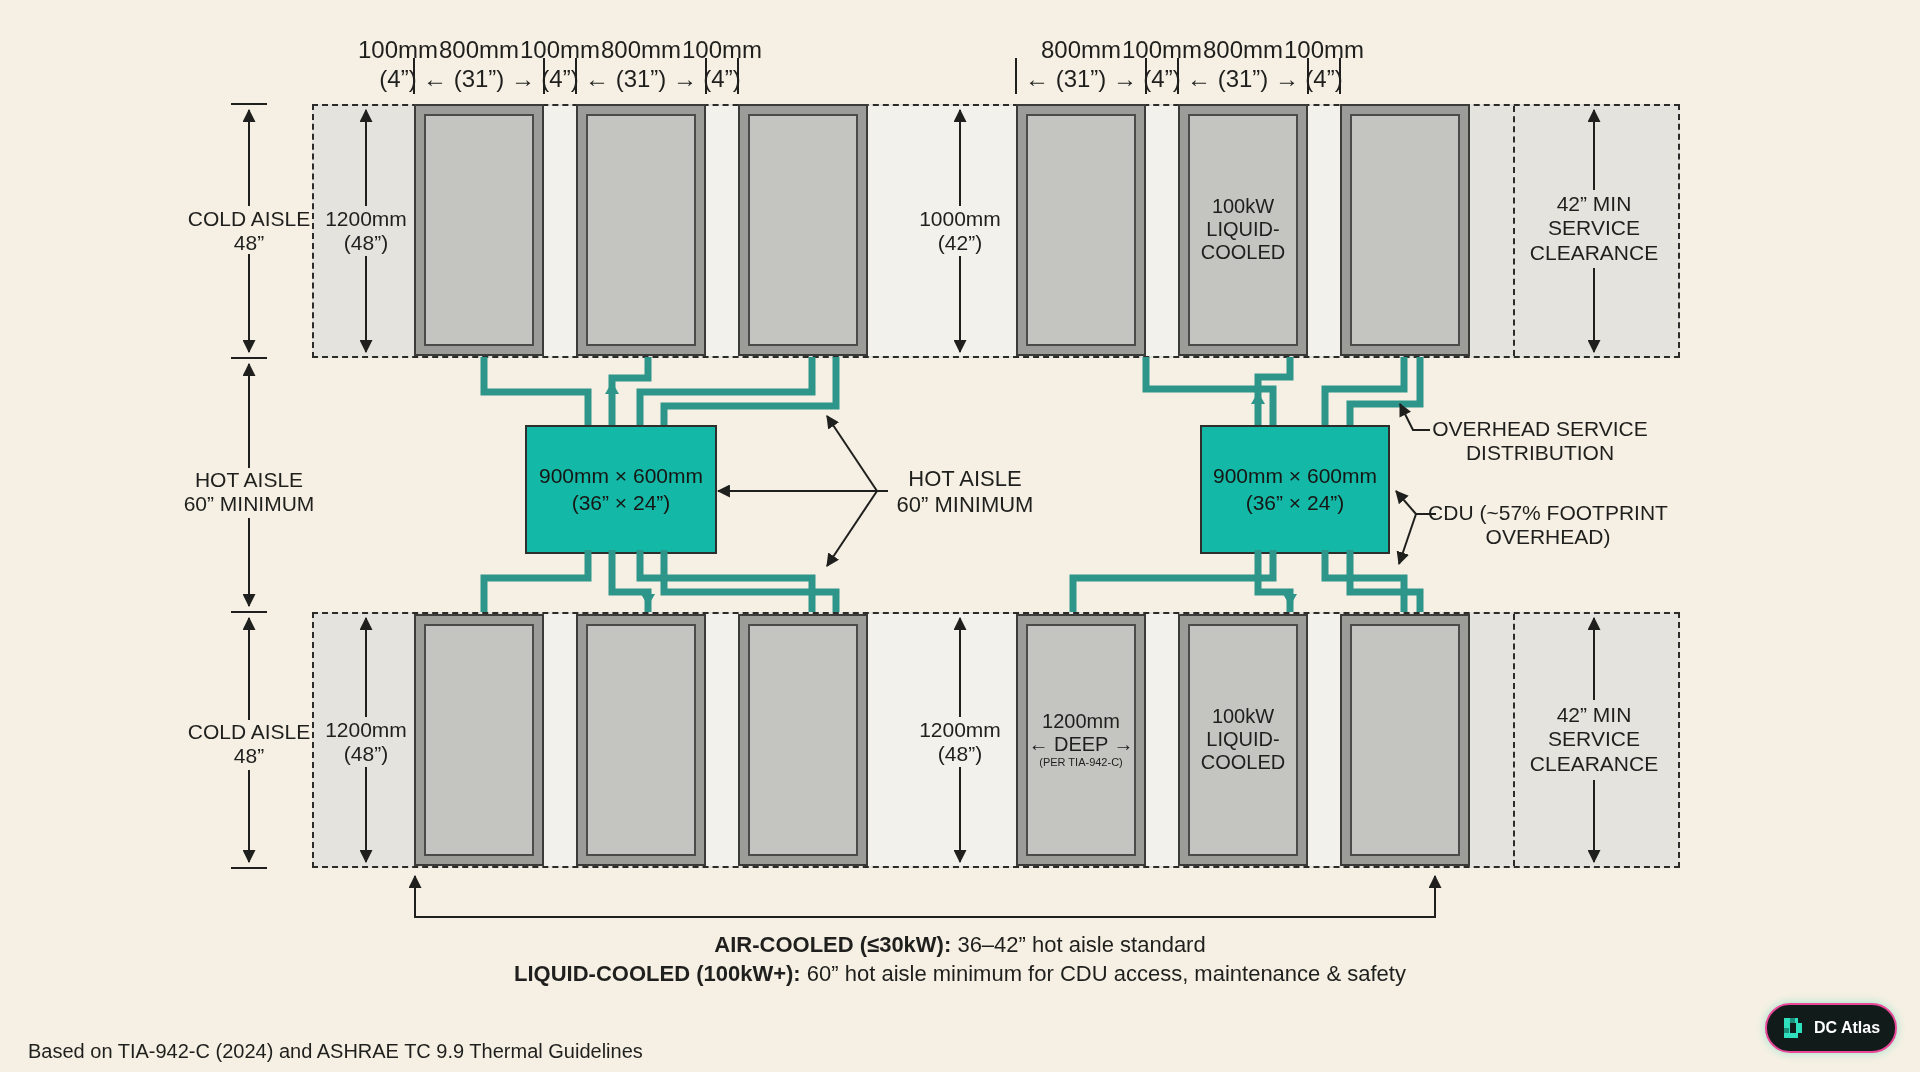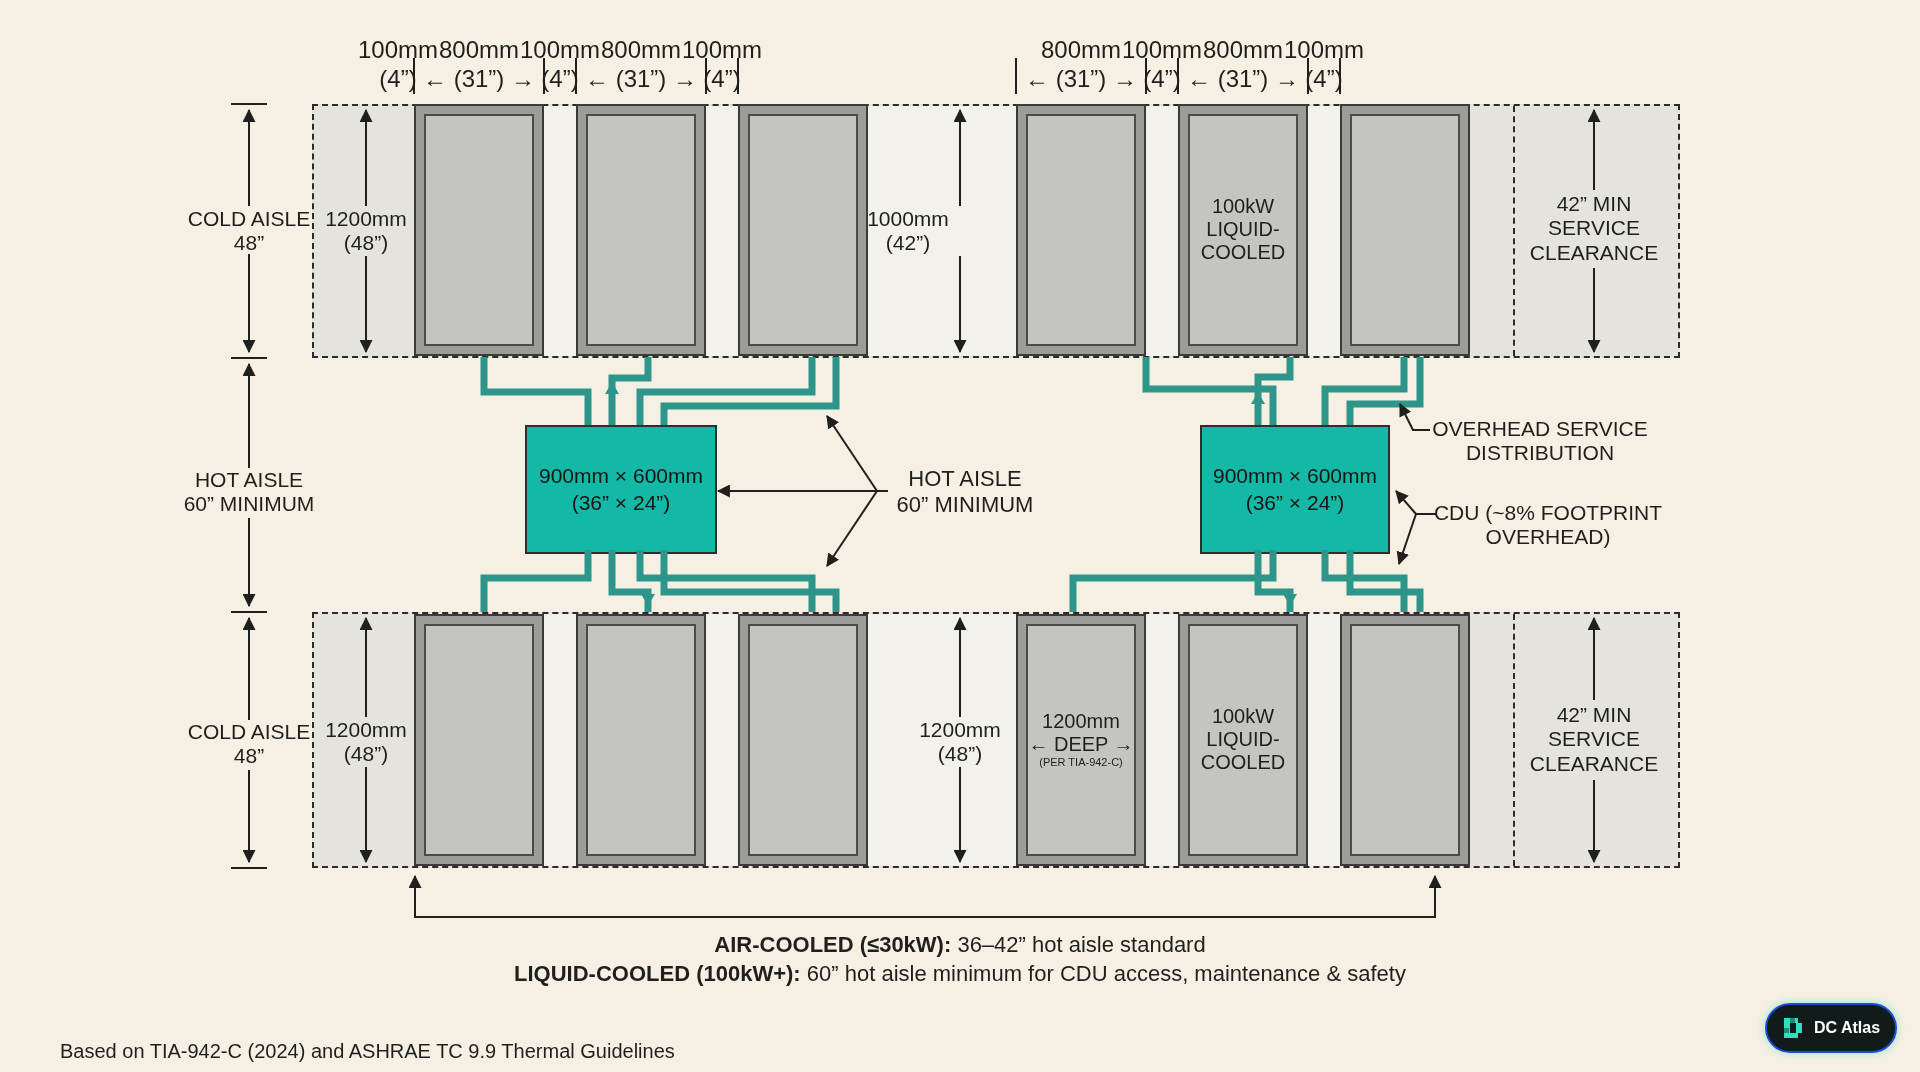--- a/index.html
+++ b/index.html
@@ -15,23 +15,23 @@
        font-size:21px;line-height:1.25;color:#161614;}
   svg.lines{position:absolute;left:0;top:0;z-index:5;}
   .lbl{position:absolute;z-index:6;text-align:center;transform:translate(-50%,-50%);
        line-height:1.16;font-size:21px;white-space:nowrap;}
   .dim{position:absolute;z-index:6;transform:translateX(-50%);text-align:center;
        font-size:24px;line-height:1.2;white-space:nowrap;}
   .racklbl{font-size:20px;}
   .sm{font-size:11px;}
   .note-line{position:absolute;left:0;width:1920px;text-align:center;font-size:22px;z-index:6;}
   .note-line .b{font-weight:bold;}
-  .footer{position:absolute;left:28px;top:1040px;font-size:20px;z-index:6;margin-left:32px;}
+  .footer{position:absolute;left:28px;top:1040px;font-size:20px;z-index:6;}
   .logo{position:absolute;left:1765px;top:1003px;width:132px;height:50px;background:#101b1a;
-        border:2px solid #1d4ed8;border-radius:26px;display:flex;align-items:center;justify-content:center;
+        border:2px solid #ec4899;border-radius:26px;display:flex;align-items:center;justify-content:center;
         gap:8px;z-index:7;box-shadow:0 0 8px rgba(46,211,180,.45);box-sizing:border-box;}
   .logo-text{color:#ffffff;font-size:16px;font-weight:bold;}
 </style>
 </head>
 <body>
 
 <div class="stage">
 
   <div class="band" style="left:312px;top:104px;width:1368px;height:254px;">
     <div class="inner-clear" style="left:100px;width:1056px;"></div>
@@ -222,21 +222,21 @@
   </div>
   <div class="lbl" style="left:249px;top:744px;">
     <div>COLD AISLE</div>
       <div>48”</div>
   </div>
 
   <div class="lbl" style="left:366px;top:231px;">
     <div>1200mm</div>
       <div>(48”)</div>
   </div>
-  <div class="lbl" style="left:908px;top:231px;">
+  <div class="lbl" style="left:960px;top:231px;">
     <div>1000mm</div>
       <div>(42”)</div>
   </div>
   <div class="lbl racklbl" style="left:1243px;top:230px;">
     <div>100kW</div>
       <div>LIQUID-</div>
       <div>COOLED</div>
   </div>
   <div class="lbl" style="left:1594px;top:229px;">
     <div>42” MIN</div>
@@ -271,21 +271,21 @@
   <div class="lbl" style="left:965px;top:492px;font-size:22px;">
     <div>HOT AISLE</div>
       <div>60” MINIMUM</div>
   </div>
 
   <div class="lbl" style="left:1540px;top:441px;">
     <div>OVERHEAD SERVICE</div>
       <div>DISTRIBUTION</div>
   </div>
   <div class="lbl" style="left:1548px;top:525px;">
-    <div>CDU (~8% FOOTPRINT</div>
+    <div>CDU (~57% FOOTPRINT</div>
       <div>OVERHEAD)</div>
   </div>
 
   <div class="note-line" style="top:932px;">
     <span class="b">AIR-COOLED (≤30kW):</span><span> 36–42” hot aisle standard</span>
   </div>
   <div class="note-line" style="top:961px;">
     <span class="b">LIQUID-COOLED (100kW+):</span><span> 60” hot aisle minimum for CDU access, maintenance &amp; safety</span>
   </div>
 

